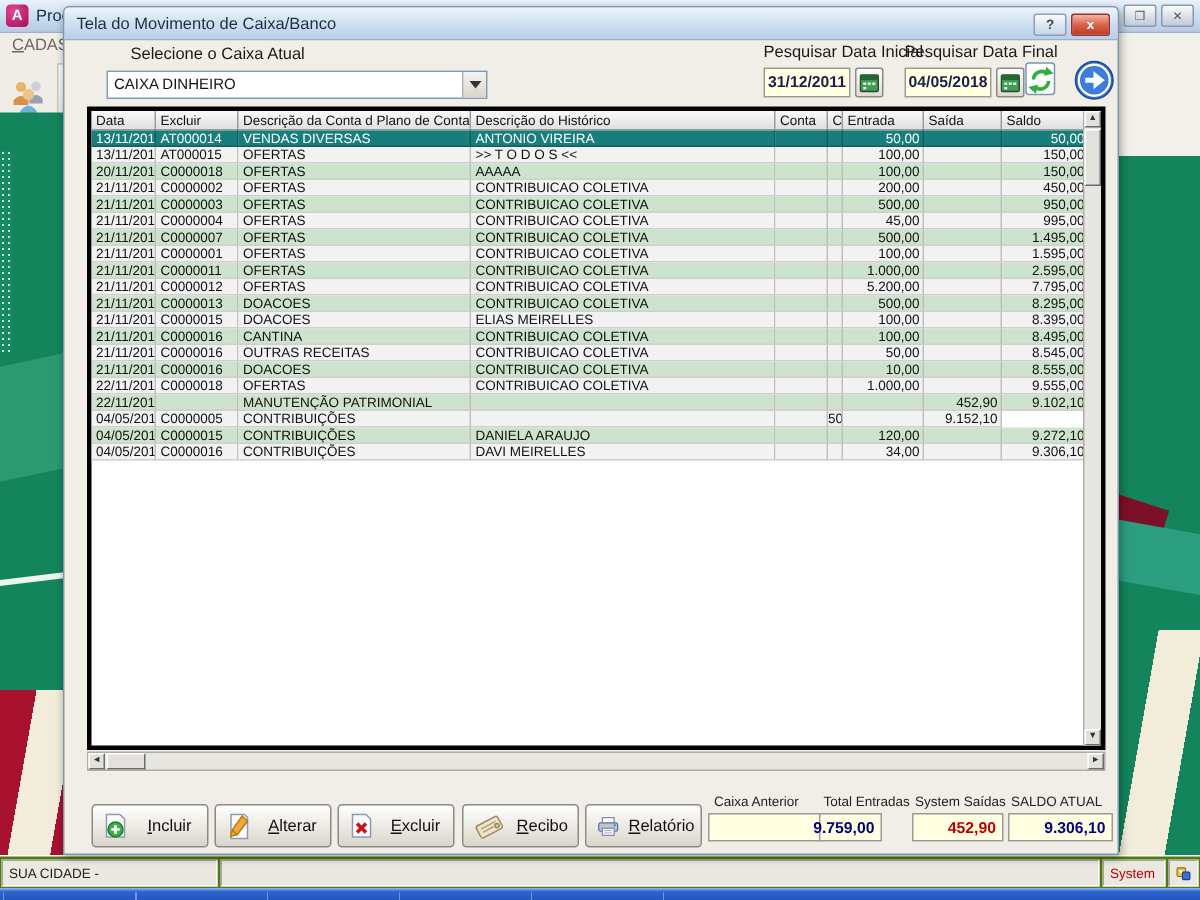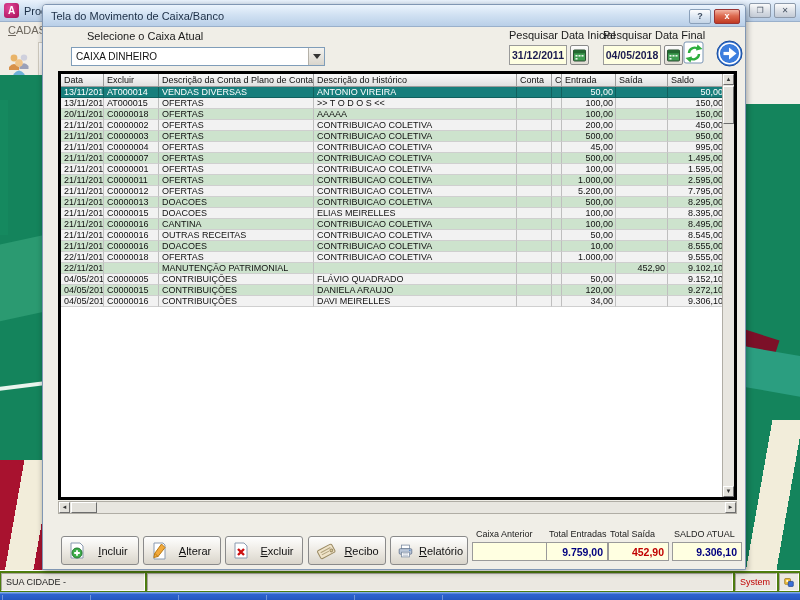--- a/index.html
+++ b/index.html
@@ -460,21 +460,20 @@
               <div class="c"></div>
               <div class="c"></div>
               <div class="c num"></div>
               <div class="c num">452,90</div>
               <div class="c num">9.102,10</div>
             </div>
             <div class="grid-row even">
               <div class="c">04/05/2018</div>
               <div class="c">C0000005</div>
               <div class="c">CONTRIBUIÇÕES</div>
-              <div class="c">FLÁVIO QUADRADO</div>
               <div class="c"></div>
               <div class="c"></div>
               <div class="c num">50,00</div>
               <div class="c num"></div>
               <div class="c num">9.152,10</div>
             </div>
             <div class="grid-row odd">
               <div class="c">04/05/2018</div>
               <div class="c">C0000015</div>
               <div class="c">CONTRIBUIÇÕES</div>
@@ -550,19 +549,19 @@
         <rect x="4.5" y="10.5" width="10" height="6" fill="#fff" stroke="#7a8aa0"></rect>
         <path d="M6 12.5 h7 M6 14.5 h7" stroke="#9aa8ba" stroke-width="0.8"></path>
         <circle cx="15" cy="8" r="0.9" fill="#3a78c8"></circle>
       </svg>
       <span class="act-label">Relatório</span>
     </div>
 
     <span class="tot-lbl" style="left:433px;">Caixa Anterior</span>
     <div class="tot-field" style="left:429px; width:77px;"></div>
     <span class="tot-lbl" style="left:506px;">Total Entradas</span>
-    <div class="tot-field v-navy" style="left:503px; width:62px;">9.759,00</div>
-    <span class="tot-lbl" style="left:567px;">Total Saída</span>
+    <div class="tot-field v-navy" style="left:503px; width:42px;">9.759,00</div>
+    <span class="tot-lbl" style="left:567px;">System Saídas</span>
     <div class="tot-field v-red" style="left:565px; width:61px;">452,90</div>
     <span class="tot-lbl" style="left:631px;">SALDO ATUAL</span>
     <div class="tot-field v-navy" style="left:629px; width:70px;">9.306,10</div>
   </div>
 </div>
 
 </body></html>

